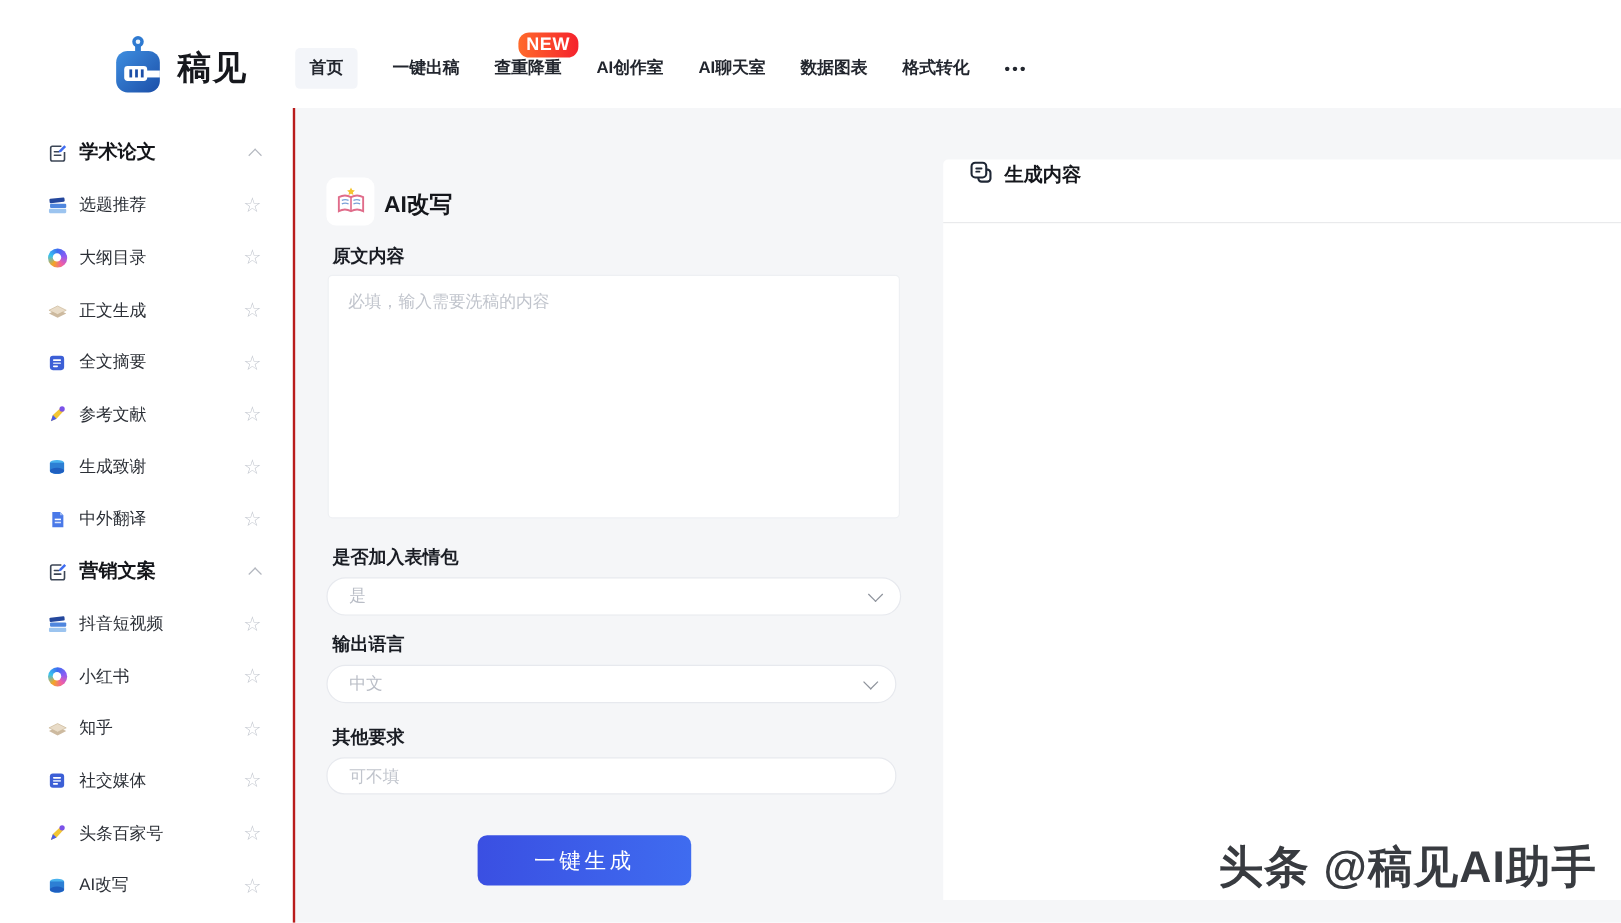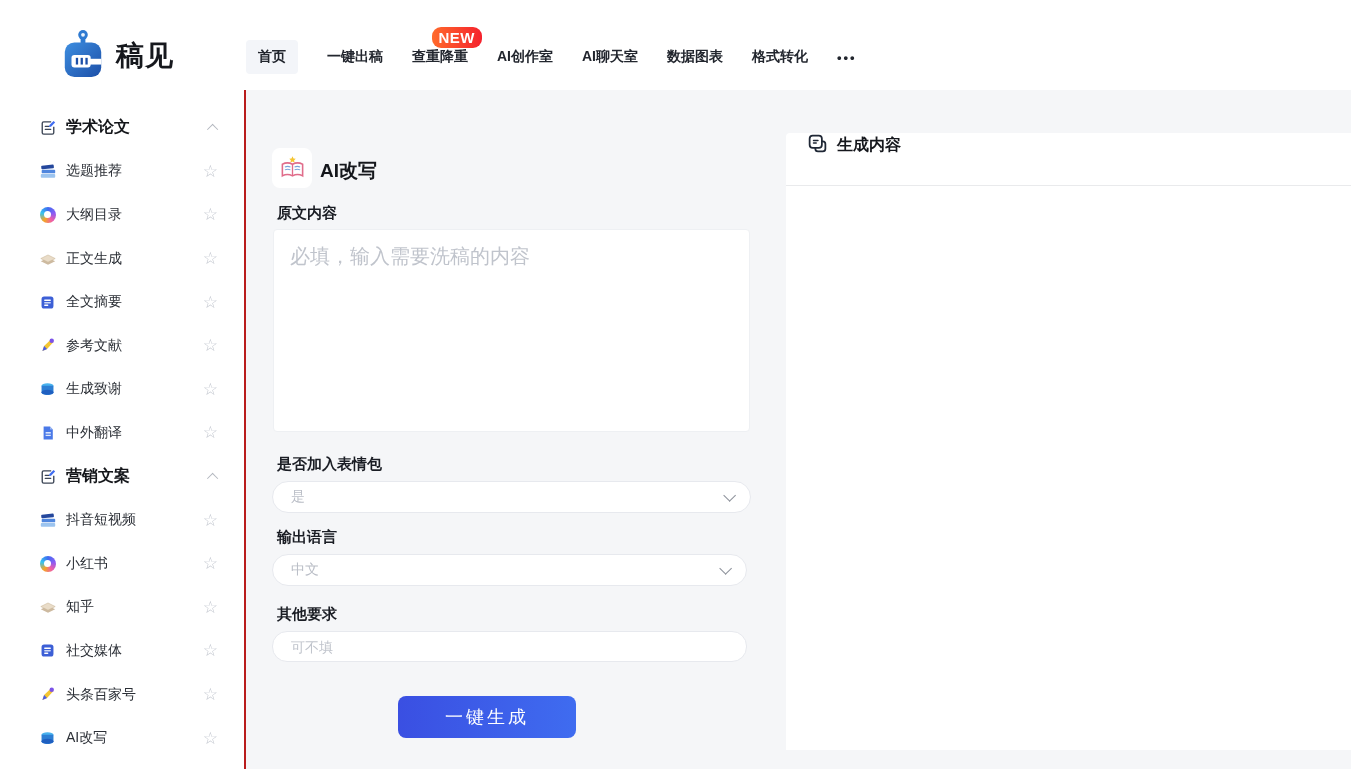--- a/index.html
+++ b/index.html
@@ -2,21 +2,21 @@
 <html><head>
 <meta charset="utf-8">
 <style>
   * { margin:0; padding:0; box-sizing:border-box; }
   html,body { width:1351px; height:769px; overflow:hidden; }
   body { font-family:"Liberation Sans","DejaVu Sans",sans-serif; background:#fff; color:#1c1f26; }
   .app { position:relative; width:1351px; height:769px; background:#fff; }
 
   
   .header { position:absolute; top:0; left:0; right:0; height:90px; background:#fff; z-index:5; }
-  .logo { position:absolute; left:60px; top:29px; display:flex; align-items:center; gap:10px;justify-content:flex-end; }
+  .logo { position:absolute; left:92px; top:29px; display:flex; align-items:center; gap:10px;justify-content:flex-end; }
   .logo-name { font-size:28px; font-weight:900; color:#16181d; letter-spacing:1px; }
   .nav { position:absolute; left:246px; top:40px; height:34px; display:flex; align-items:center; gap:29px; }
   .nav-item { position:relative; font-size:14px; font-weight:700; color:#22262e; cursor:pointer; white-space:nowrap; }
   .nav-item.active { background:#f3f5f9; padding:8px 12px; border-radius:4px;text-align:right; }
   .nav-badge { position:absolute; top:-21px; right:-14px; background:linear-gradient(90deg,#ff6a2b,#f5222d); color:#fff;
     font-size:15px; font-weight:800; padding:2px 7px; border-radius:9px; letter-spacing:.5px; }
   .nav-more { font-size:13px; font-weight:900; letter-spacing:2px; color:#22262e; }
 
   
   .content { position:absolute; top:90px; left:0; right:0; bottom:0; }
@@ -38,21 +38,21 @@
 
   
   .main-col { position:absolute; left:246px; top:0; width:540px; bottom:0; }
   .ai-title-icon { position:absolute; left:26px; top:58px; width:40px; height:40px; background:#fff; border-radius:8px;
     display:flex; align-items:center; justify-content:center; }
   .ai-title { position:absolute; left:74px; top:68px; font-size:19px; font-weight:800; color:#15171c; }
   .flabel { position:absolute; left:31px; font-size:15px; font-weight:800; color:#1a1d24; }
   .l-source { top:114px; } .l-emoji { top:365px; } .l-lang { top:438px; } .l-other { top:515px; }
   .source-area { position:absolute; left:27px; top:139px; width:477px; height:203px; background:#fff;
     border:1px solid #eef0f3; border-radius:4px; resize:none; outline:none; padding:13px 16px;
-    font-family:inherit; font-size:20px; color:#0c4a6e; }
+    font-family:inherit; font-size:14px; color:#0c4a6e; }
   .source-area::placeholder { color:#c0c4cc; }
   .select { position:absolute; left:26px; height:32px; background:#fff; border:1px solid #e7e9ee; border-radius:16px;
     display:flex; align-items:center; padding:0 18px; cursor:pointer; }
   .sel-emoji { top:391px; width:479px; } .sel-lang { top:464px; width:475px; }
   .select .value { font-size:14px; color:#b9bdc6; }
   .select .chev-dn { margin-left:auto; width:9px; height:9px; border-right:1.6px solid #8d929b; border-bottom:1.6px solid #8d929b;
     transform:rotate(45deg) translateY(-3px); }
   .other-input { position:absolute; left:26px; top:541px; width:475px; height:31px; background:#fff;
     border:1px solid #e7e9ee; border-radius:15px; outline:none; padding:0 18px; font-family:inherit; font-size:14px; color:#333; }
   .other-input::placeholder { color:#c0c4cc; }
@@ -328,16 +328,17 @@
         <span>
           <svg width="21" height="21" viewBox="0 0 24 24" fill="none" stroke="#1f2735" stroke-width="2">
             <rect x="3" y="3" width="14" height="14" rx="3.5"></rect>
             <path d="M7.5 8.5h5M7.5 11.5h3" stroke-width="1.8" stroke-linecap="round"></path>
             <path d="M17 9.5h1a3 3 0 0 1 3 3V18a3 3 0 0 1-3 3h-5.5a3 3 0 0 1-3-3v-1"></path>
           </svg>
         </span>
         <span class="rp-title">生成内容</span>
       </div>
       <div class="rp-divider"></div>
+      <div class="watermark">头条 @稿见AI助手</div>
     </div>
 
   </div>
 </div>
 
 </body></html>

